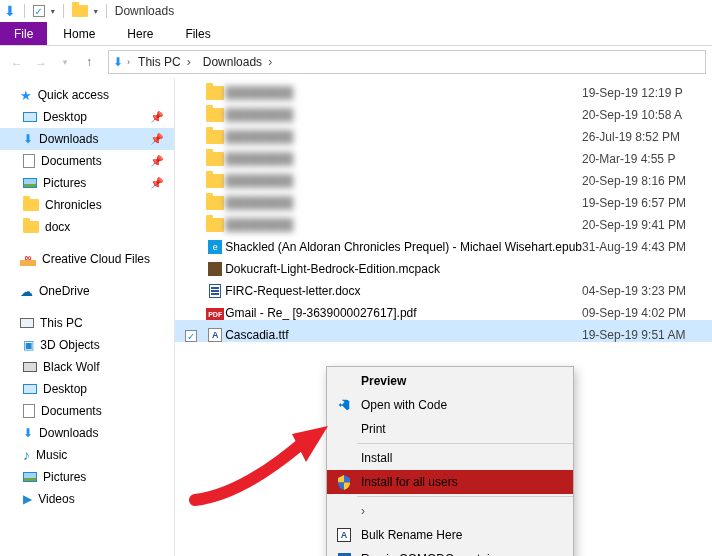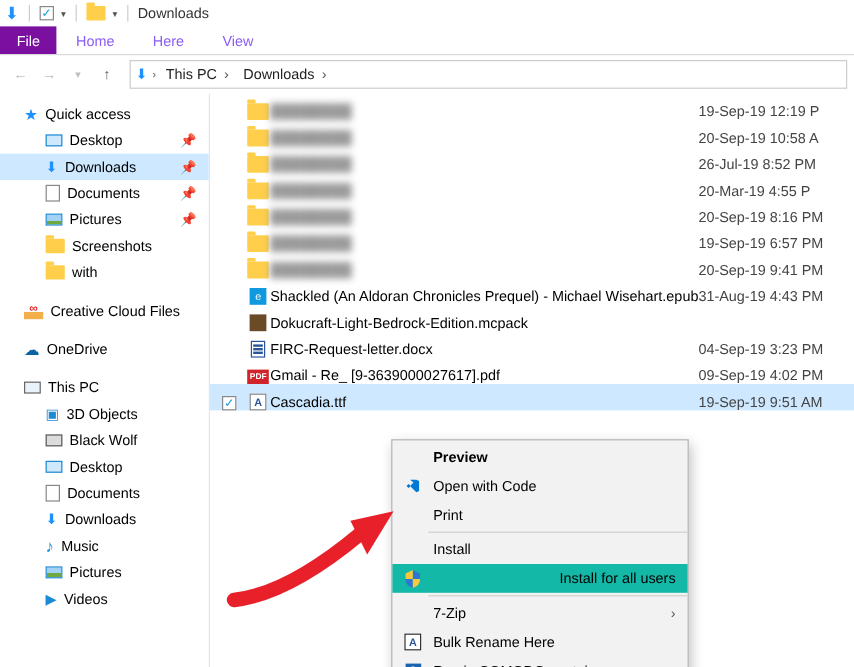--- a/index.html
+++ b/index.html
@@ -7,35 +7,35 @@
 
   
   .titlebar { height: 22px; display: flex; align-items: center; background: #fff; padding-left: 4px; gap: 4px; border-bottom: 0; }
   .titlebar .qat { display: flex; align-items: center; gap: 6px; }
   .titlebar .sep { width: 1px; height: 14px; background: #ccc; margin: 0 2px; }
   .titlebar .title-text { margin-left: 2px; color: #333; }
 
   
   .ribbon { height: 24px; display: flex; align-items: stretch; border-bottom: 1px solid #d9d9d9; }
   .ribbon .file-tab { background: #7b10a0; color: #fff; padding: 3px 14px; display: flex; align-items: center; }
-  .ribbon .tab { padding: 3px 16px; display: flex; align-items: center; color: #8b5cf6; }
+  .ribbon .tab { padding: 3px 16px; display: flex; align-items: center; color: #000000; }
 
   
   .navbar { height: 32px; display: flex; align-items: center; padding: 0 6px; gap: 2px; }
   .navbtn { width: 22px; height: 22px; display: flex; align-items: center; justify-content: center; color: #606060; }
   .navbtn.disabled { color: #bfbfbf; }
   .addr { flex: 1; height: 24px; border: 1px solid #ccc; display: flex; align-items: center; padding: 0 4px; gap: 4px; margin-left: 6px; }
   .addr .crumb { display: flex; align-items: center; gap: 2px; padding: 1px 4px; color: #222; }
   .addr .chev::after { content: "›"; color: #555; margin-left: 4px; }
 
   
   .main { position: absolute; top: 78px; bottom: 0; left: 0; right: 0; display: flex; }
   .tree { width: 195px; border-right: 1px solid #e5e5e5; overflow: hidden; padding-top: 6px; }
   .tree .item { display: flex; align-items: center; height: 22px; padding-left: 20px; gap: 6px; }
-  .tree .item.sub { padding-left: 38px; }
+  .tree .item.sub { padding-left: 23px; }
   .tree .item.sel { background: #cde8ff; }
   .tree .pin { margin-left: auto; margin-right: 10px; color: #7a7a7a; font-size: 11px; }
   .tree .spacer { height: 10px; }
 
   .files { flex: 1; position: relative; }
   .hdr { height: 20px; display: flex; align-items: center; border-bottom: 1px solid #e5e5e5; color: #134a9c; padding-left: 10px; }
   .hdr .col-name { flex: 1; padding-left: 26px; }
   .hdr .col-date { width: 130px; }
   .rows { }
   .row { height: 22px; display: flex; align-items: flex-end; padding-left: 10px; }
@@ -43,21 +43,21 @@
   .row .ico { width: 20px; display: flex; align-items: center; justify-content: center; }
   .row .nm { flex: 1; white-space: nowrap; overflow: hidden; text-overflow: ellipsis; }
   .row .dt { width: 130px; color: #444; font-size: 12px; white-space: nowrap; overflow: hidden; }
   .row.selected { background: #cde8ff; }
   .row.blur .nm { filter: blur(3px); color: #999; }
 
   
   .ctx { position: absolute; left: 326px; top: 366px; width: 248px; background: #f2f2f2; border: 1px solid #b5b5b5; box-shadow: 2px 4px 10px rgba(0,0,0,0.25); padding: 2px 0; }
   .ctx .mi { height: 24px; display: flex; align-items: center; padding: 0 10px 0 8px; gap: 8px; }
   .ctx .mi.bold span.lbl { font-weight: 600; }
-  .ctx .mi.hover { background: #14b8a6; text-align: right; }
+  .ctx .mi.hover { background: #b91c1c; }
   .ctx .mi .mico { width: 18px; display: flex; align-items: center; justify-content: center; }
   .ctx .mi .lbl { flex: 1; }
   .ctx .mi .arr { color: #555; }
   .ctx .msep { height: 1px; background: #cfcfcf; margin: 2px 0 2px 30px; }
 
   
   .arrow-ann { position: absolute; left: 180px; top: 410px; pointer-events: none; }
 
   
   .ic-folder { width: 16px; height: 12px; background: #ffcf4b; border-radius: 1px; position: relative; }
@@ -95,21 +95,21 @@
     <span style="font-size:8px;color:#555;">▾</span>
     <span class="sep"></span>
   </div>
   <span class="title-text">Downloads</span>
 </div>
 
 <div class="ribbon">
   <div class="file-tab">File</div>
   <div class="tab">Home</div>
   <div class="tab">Here</div>
-  <div class="tab">View</div>
+  <div class="tab">Files</div>
 </div>
 
 <div class="navbar">
   <div class="navbtn disabled">←</div>
   <div class="navbtn disabled">→</div>
   <div class="navbtn disabled" style="font-size:9px;">▾</div>
   <div class="navbtn">↑</div>
   <div class="addr">
     <span class="ic-downarrow" style="font-size:12px;">⬇</span>
     <span style="font-size:9px;color:#555;">›</span>
@@ -140,25 +140,25 @@
         <span>Documents</span>
         <span class="pin">📌</span>
       </div>
     <div class="item sub">
         <span class="ic-pic"></span>
         <span>Pictures</span>
         <span class="pin">📌</span>
       </div>
     <div class="item sub">
         <span class="ic-folder"></span>
-        <span>Screenshots</span>
+        <span>Chronicles</span>
       </div>
     <div class="item sub">
         <span class="ic-folder"></span>
-        <span>with</span>
+        <span>docx</span>
       </div>
     <div class="spacer"></div>
     <div class="item">
         <span class="ic-cc">∞</span>
         <span>Creative Cloud Files</span>
       </div>
     <div class="spacer"></div>
     <div class="item">
         <span class="ic-cloud">☁</span>
         <span>OneDrive</span>
@@ -335,21 +335,20 @@
           <path d="M7 0 L1 3 V7.5 H7 Z" fill="#f7c93f"></path>
           <path d="M1 7.5 H7 V15 Q1 13 1 8 Z" fill="#2e75d4"></path>
           <path d="M13 7.5 H7 V15 Q13 13 13 8 Z" fill="#f7c93f"></path>
         </svg>
       </span>
       <span class="lbl">Install for all users</span>
     </div>
   <div class="msep"></div>
   <div class="mi">
       <span class="mico"></span>
-      <span class="lbl">7-Zip</span>
       <span class="arr">›</span>
     </div>
   <div class="mi">
       <span class="mico">
         <span class="ic-ttf" style="border-color:#333;">A</span>
       </span>
       <span class="lbl">Bulk Rename Here</span>
     </div>
   <div class="mi">
       <span class="mico">

